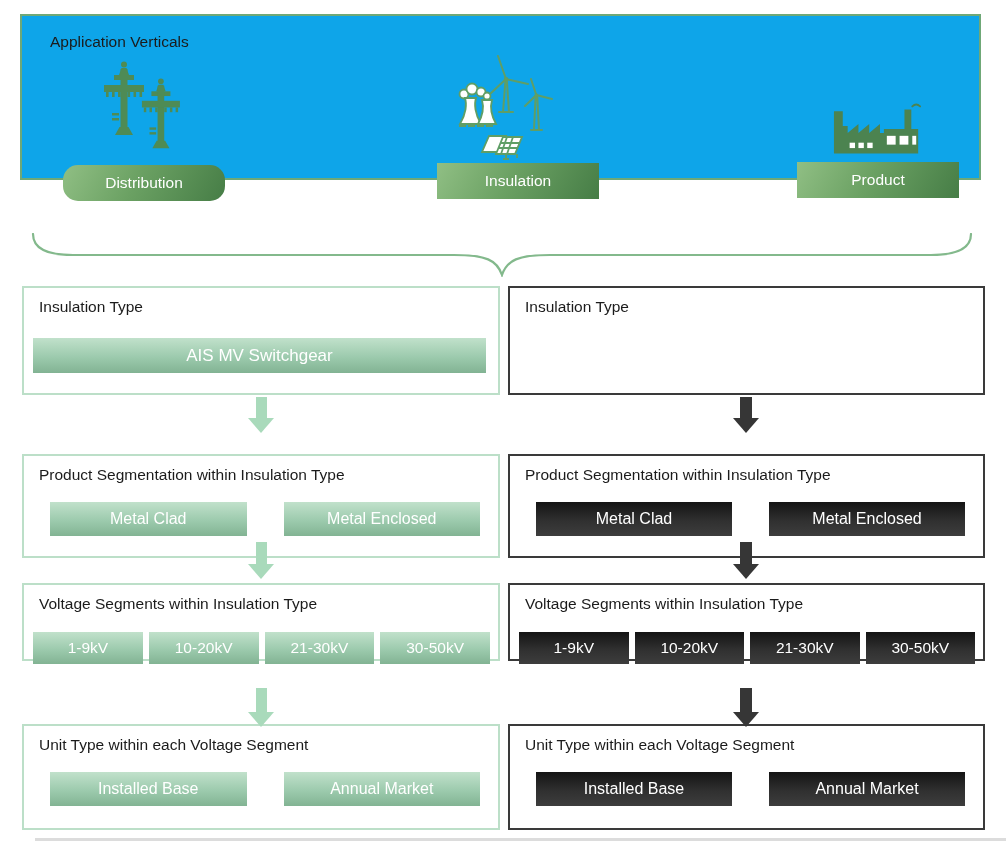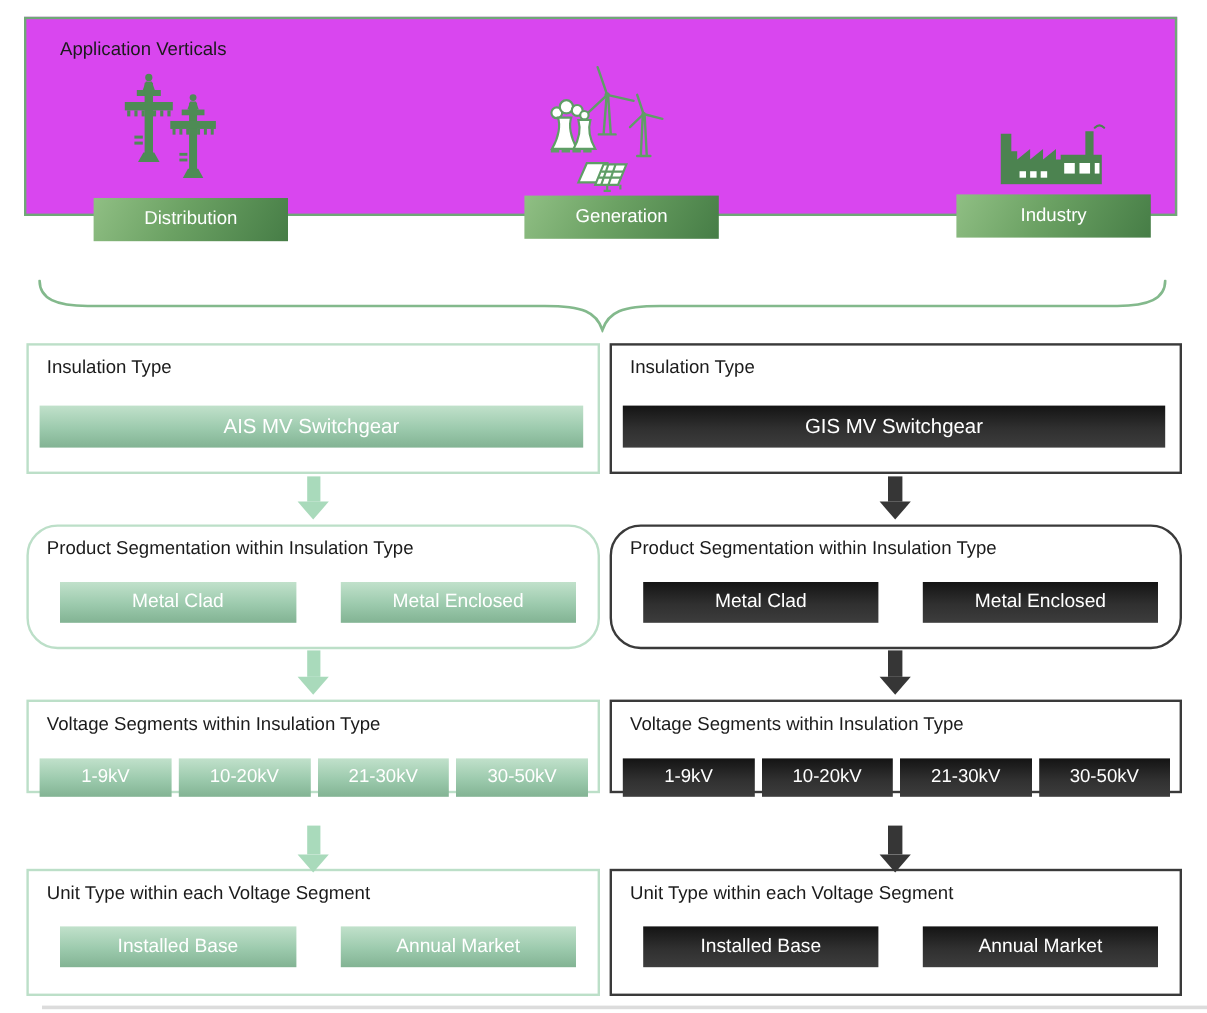--- a/index.html
+++ b/index.html
@@ -3,44 +3,44 @@
 <meta charset="utf-8">
 <style>
   html,body{margin:0;padding:0;background:#fff;}
   *{box-sizing:border-box;}
   .canvas{
     position:relative;width:1006px;height:844px;background:#fff;
     font-family:"Liberation Sans",sans-serif;color:#1b1b1b;overflow:hidden;
   }
 
   
-  .top-box{position:absolute;left:20px;top:14px;width:961px;height:166px;border:2px solid #6fa877;background:#d946ef;}
+  .top-box{position:absolute;left:20px;top:14px;width:961px;height:166px;border:2px solid #6fa877;background:#0ea5e9;}
   .panel-title{position:absolute;left:28px;top:17px;font-size:15.5px;color:#1b1b1b;}
   .vert-btn{
     position:absolute;width:162px;height:36px;display:flex;align-items:center;justify-content:center;
     color:#fff;font-size:15.5px;background:linear-gradient(118deg,#90bf84 0%,#6ba163 45%,#467d46 100%);
     cursor:default;
   }
-  .vert-btn.b1{left:56px;top:149px;}
+  .vert-btn.b1{left:41px;top:149px;border-radius:15px;}
   .vert-btn.b2{left:415px;top:147px;}
   .vert-btn.b3{left:775px;top:146px;}
   .icon-svg{position:absolute;}
   .icon-dist{left:80px;top:45px;}
   .icon-gen{left:432px;top:36px;}
   .icon-ind{left:810px;top:86px;}
 
   
   .brace{position:absolute;left:26px;top:233px;}
 
   
   .seg-box{position:absolute;background:#fff;}
   .seg-box.light{left:22px;width:478px;border:2px solid #bcdfc8;}
   .seg-box.dark{left:508px;width:477px;border:2px solid #3a3a3a;}
   .r1{top:286px;height:109px;}
-  .r2{top:437px;height:104px;border-radius:26px;}
+  .r2{top:454px;height:104px;}
   .r3{top:583px;height:78px;}
   .r4{top:724px;height:106px;}
   .seg-label{position:absolute;left:15px;top:10px;font-size:15.5px;color:#1b1b1b;white-space:nowrap;}
 
   .bar{
     position:absolute;left:9px;right:12px;top:50px;height:35px;
     display:flex;align-items:center;justify-content:center;color:#fff;font-size:17px;
   }
   .grad-light{background:linear-gradient(180deg,#c1e1cb 0%,#9ccaad 55%,#82b393 100%);}
   .grad-dark{background:linear-gradient(180deg,#141414 0%,#303030 55%,#3d3d3d 100%);}
@@ -154,22 +154,22 @@
           <rect x="27" y="41" width="5.5" height="5.5"></rect>
           <rect x="36" y="41" width="5.5" height="5.5"></rect>
         <rect x="56" y="34" width="9" height="9"></rect>
           <rect x="69" y="34" width="9" height="9"></rect>
           <rect x="82" y="34" width="4" height="9"></rect>
       </g>
       <path d="M82 4 q4 -4 8 0" stroke="#4c8350" stroke-width="1.8" fill="none" stroke-linecap="round"></path>
     </svg>
 
     <div class="vert-btn b1">Distribution</div>
-    <div class="vert-btn b2">Generation</div>
-    <div class="vert-btn b3">Industry</div>
+    <div class="vert-btn b2">Insulation</div>
+    <div class="vert-btn b3">Product</div>
   </section>
 
   <svg class="brace" width="954" height="44" viewBox="0 0 954 44">
     <path d="M7 1 C7 16 21 22 47 22 L428 22 C460 22 471 27 476 42 C481 27 492 22 524 22 L905 22 C931 22 945 16 945 1" stroke="#83b98c" stroke-width="2.2" fill="none" stroke-linecap="round"></path>
   </svg>
 
   <section class="seg-box light r1">
     <div class="seg-label">Insulation Type</div>
     <div class="bar grad-light">AIS MV Switchgear</div>
   </section>
@@ -195,21 +195,20 @@
   <section class="seg-box light r4">
     <div class="seg-label">Unit Type within each Voltage Segment</div>
     <div class="btn-row two">
       <div class="seg-btn grad-light">Installed Base</div>
       <div class="seg-btn grad-light">Annual Market</div>
     </div>
   </section>
 
   <section class="seg-box dark r1">
     <div class="seg-label">Insulation Type</div>
-    <div class="bar grad-dark">GIS MV Switchgear</div>
   </section>
 
   <section class="seg-box dark r2">
     <div class="seg-label">Product Segmentation within Insulation Type</div>
     <div class="btn-row two">
       <div class="seg-btn grad-dark">Metal Clad</div>
       <div class="seg-btn grad-dark">Metal Enclosed</div>
     </div>
   </section>
 

